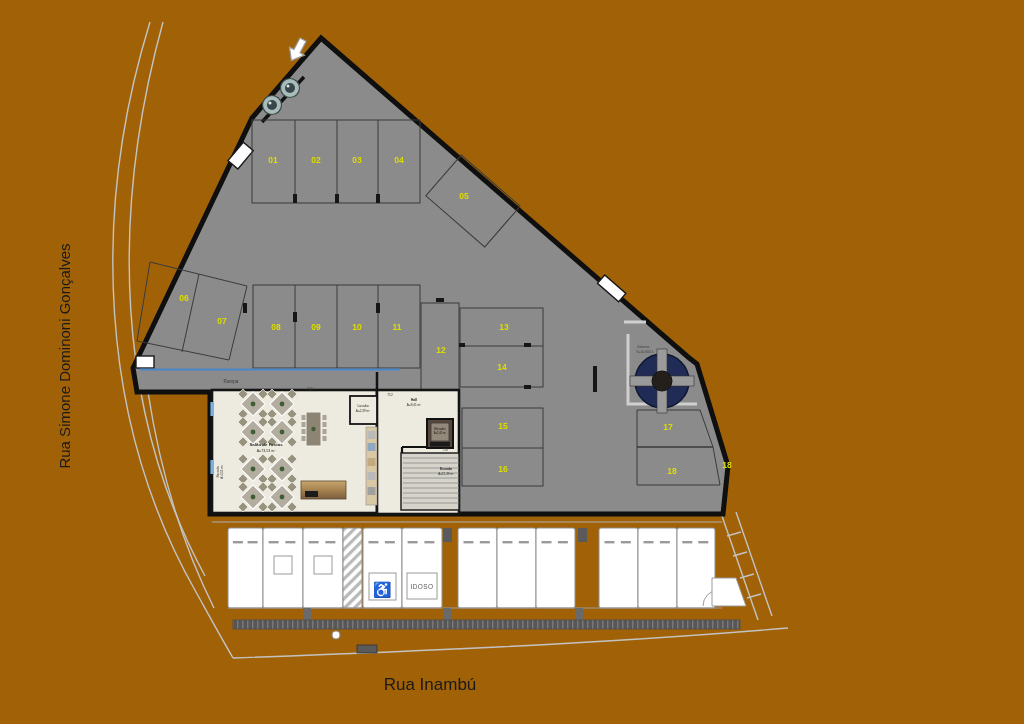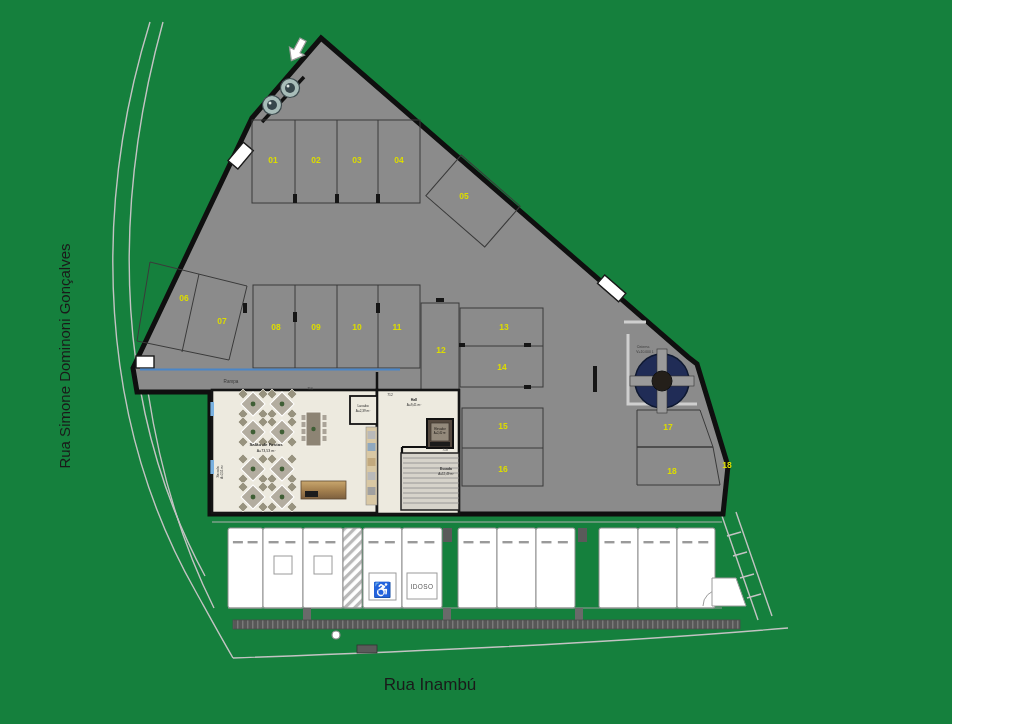--- a/index.html
+++ b/index.html
@@ -1,16 +1,16 @@
 <!DOCTYPE html>
 <html><head>
 <meta charset="utf-8">
 <style>
   html,body{margin:0;padding:0;background:#ffffff;}
-  .wrap{position:relative;width:952px;height:724px;background:#15803d;overflow:hidden;
+  .wrap{position:relative;width:1024px;height:724px;background:#a16207;overflow:hidden;
         font-family:"Liberation Sans",sans-serif;}
   svg{position:absolute;left:0;top:0;}
   text{font-family:"Liberation Sans",sans-serif;}
   .spot-num{fill:#dcdc00;font-size:8.5px;font-weight:600;text-anchor:middle;}
   .room-name{fill:#2b2b2b;font-size:4.4px;font-weight:700;text-anchor:middle;}
   .room-area{fill:#2b2b2b;font-size:3.6px;text-anchor:middle;}
   .tiny{fill:#3c3c3c;font-size:3.4px;text-anchor:middle;}
   .street-label{fill:#1a1a1a;font-size:17px;text-anchor:middle;}
   .street-label-side{fill:#1a1a1a;font-size:15px;text-anchor:middle;}
   .gbox{fill:#ffffff;stroke:#8f8f8f;stroke-width:1;}

